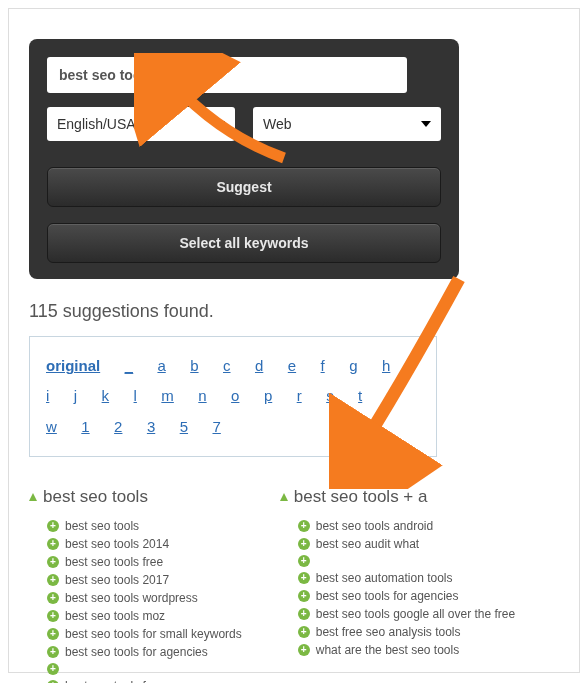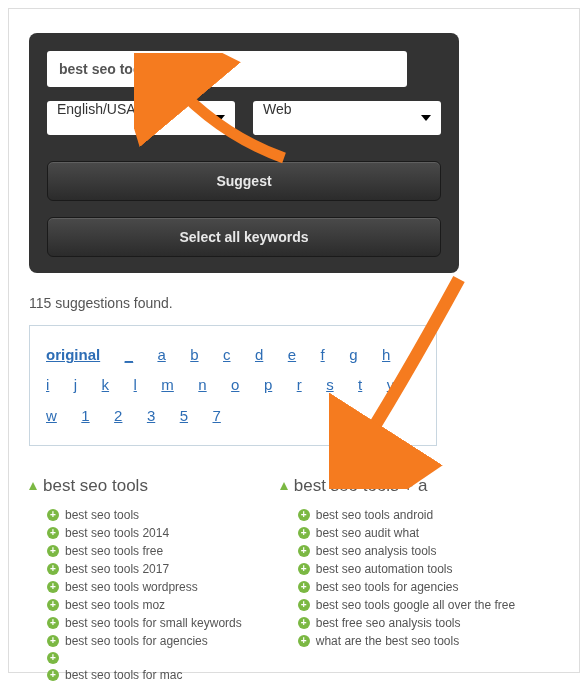--- a/index.html
+++ b/index.html
@@ -6,21 +6,21 @@
   body {
     font-family: Arial, Helvetica, sans-serif;
     background: #fff;
     width: 588px;
     height: 683px;
     position: relative;
   }
   .frame {
     border: 1px solid #ddd;
     margin: 8px;
-    padding: 24px 20px 20px 20px;
+    padding: 30px 20px 20px 20px;
     background: #fff;
     position: relative;
     height: 665px;
   }
   .search-panel {
     background: #333;
     border-radius: 8px;
     padding: 18px 18px 16px 18px;
     width: 430px;
   }
@@ -41,21 +41,21 @@
     gap: 18px;
     margin-top: 14px;
   }
   .sel {
     position: relative;
     flex: 1;
     height: 34px;
     background: #fff;
     border-radius: 3px;
     display: flex;
-    align-items: flex-start;
+    align-items: center;
     padding: 0 10px;
     font-size: 14px;
     color: #333;
   }
   .sel .caret {
     position: absolute;
     right: 10px;
     top: 50%;
     transform: translateY(-50%);
     width: 0; height: 0;
@@ -73,21 +73,21 @@
     background: linear-gradient(#4a4a4a, #2b2b2b);
     color: #e8e8e8;
     font-size: 14px;
     font-weight: bold;
     cursor: pointer;
     box-shadow: inset 0 1px 0 rgba(255,255,255,0.12);
   }
   .dark-btn + .dark-btn { margin-top: 16px; }
   .status {
     margin-top: 22px;
-    font-size: 14px;
+    font-size: 18px;
     color: #555;
   }
   .nav-box {
     margin-top: 14px;
     border: 1px solid #c8d6e0;
     padding: 14px 16px;
     width: 408px;
     line-height: 1.9;
   }
   .nav-box a {
@@ -231,21 +231,20 @@
           <li>
             <span class="add-icn">+</span>
             <span>best seo tools android</span>
           </li>
           <li>
             <span class="add-icn">+</span>
             <span>best seo audit what</span>
           </li>
           <li>
             <span class="add-icn">+</span>
-            <span>best seo analysis tools</span>
           </li>
           <li>
             <span class="add-icn">+</span>
             <span>best seo automation tools</span>
           </li>
           <li>
             <span class="add-icn">+</span>
             <span>best seo tools for agencies</span>
           </li>
           <li>

